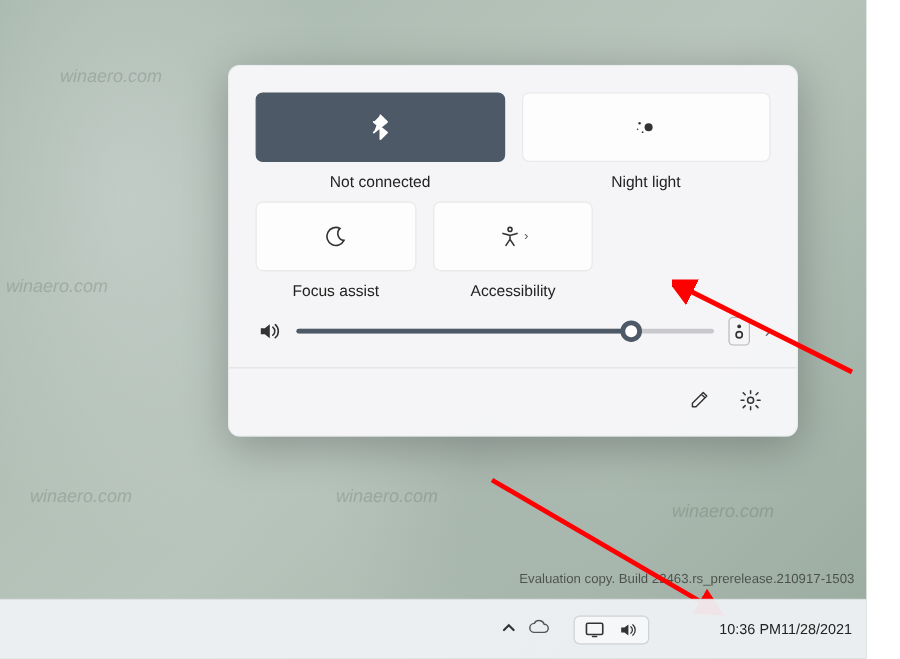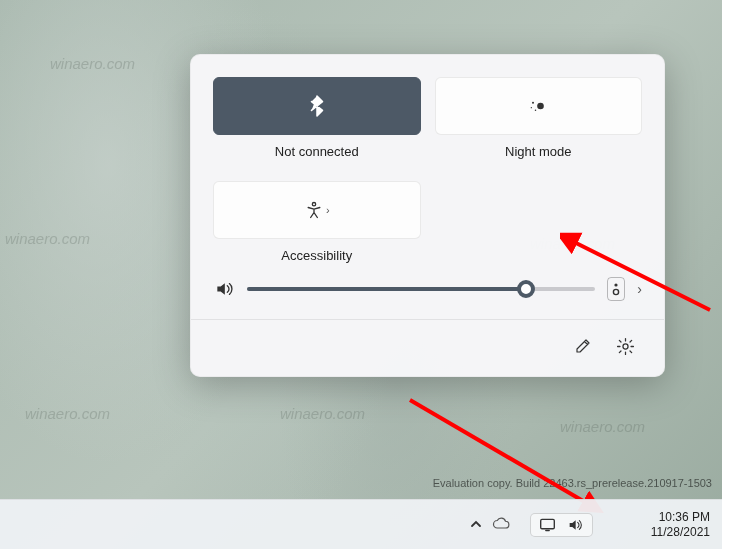--- a/index.html
+++ b/index.html
@@ -32,21 +32,21 @@
     color: rgba(0,0,0,0.55); font-size: 11px; text-align: right;
   }
 
   .quick-panel {
     position: absolute; top: 54px; left: 190px;
     width: 475px; background: rgba(246,246,248,0.98);
     border-radius: 10px; box-shadow: 0 8px 36px rgba(0,0,0,0.25);
     padding: 22px 22px 14px 22px;
     border: 1px solid rgba(0,0,0,0.04);
   }
-  .tile-row { display: flex; gap: 14px; margin-bottom: 22px; }
+  .tile-row { display: flex; gap: 14px; margin-bottom: 9px; }
   .tile {
     flex: 1; display: flex; flex-direction: column; align-items: center;
   }
   .tile-button {
     width: 100%; height: 58px; border-radius: 6px;
     display: flex; align-items: center; justify-content: center;
     background: #fdfdfd; border: 1px solid rgba(0,0,0,0.08);
     cursor: pointer;
   }
   .tile-button.active { background: #4d5966; border: 1px solid #4d5966; }
@@ -82,21 +82,21 @@
     border-top: 1px solid rgba(0,0,0,0.06);
     display: flex; align-items: center; justify-content: flex-end;
     padding: 0 12px 0 0;
   }
   .tray { display: flex; align-items: center; gap: 12px; }
   .tray-icons { display: flex; align-items: center; gap: 10px; padding: 4px 8px; border-radius:4px;}
   .tray-main {
     display: flex; align-items: center; gap: 10px; padding: 3px 8px;
     border: 1px solid rgba(0,0,0,0.15); border-radius: 5px; background: rgba(255,255,255,0.5);
   }
-  .clock { display: flex; flex-direction: column; align-items: flex-end; font-size: 12px; color: #222; line-height: 1.25; padding-left:6px;margin-left:40px;}
+  .clock { display: flex; flex-direction: row; align-items: flex-end; font-size: 12px; color: #222; line-height: 1.25; padding-left:6px;margin-left:40px;}
 
   .arrow {
     position: absolute; pointer-events: none;
   }
   .chev { font-size: 11px; color:#555; }
 </style>
 </head>
 <body>
 
 <div class="desktop">
@@ -123,25 +123,33 @@
       </div>
       <div class="tile">
         <div class="tile-button">
           <svg width="22" height="20" viewBox="0 0 24 24" fill="#333">
               <circle cx="15" cy="12" r="4"></circle>
               <circle cx="6" cy="8" r="1.2"></circle>
               <circle cx="4" cy="14" r="0.8"></circle>
               <circle cx="9" cy="17" r="0.9"></circle>
             </svg>
         </div>
-        <div class="tile-label">Night mode</div>
+        <div class="tile-label">Night light</div>
       </div>
     </div>
 
     <div class="tile-row" style="margin-bottom:10px;">
+      <div class="tile">
+        <div class="tile-button">
+          <svg width="20" height="20" viewBox="0 0 24 24" stroke="#333" stroke-width="1.6" fill="none">
+              <path d="M16 4 A9 9 0 1 0 20 16 A7 7 0 0 1 16 4 Z"></path>
+            </svg>
+        </div>
+        <div class="tile-label">Focus assist</div>
+      </div>
       <div class="tile">
         <div class="tile-button">
           <span class="sub">
             <svg width="20" height="20" viewBox="0 0 24 24" stroke="#333" stroke-width="1.6" fill="none" stroke-linecap="round">
                 <circle cx="12" cy="5" r="2"></circle>
                 <path d="M5 9 L12 11 L19 9 M12 11 L12 15 M12 15 L8 21 M12 15 L16 21"></path>
               </svg>
             <span class="chev">›</span>
           </span>
         </div>

